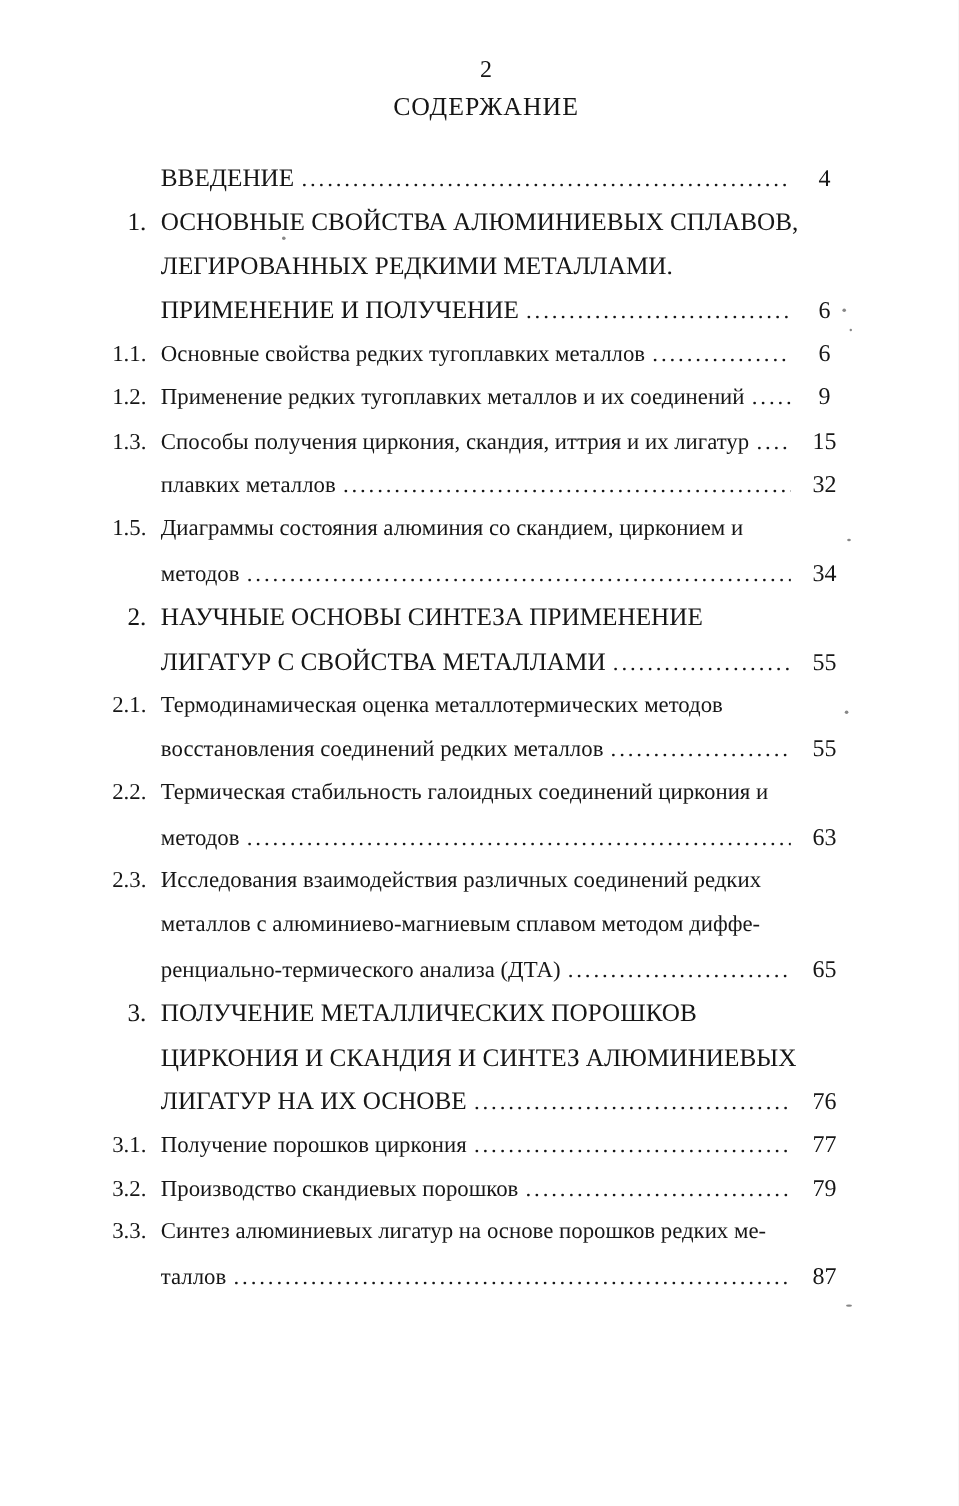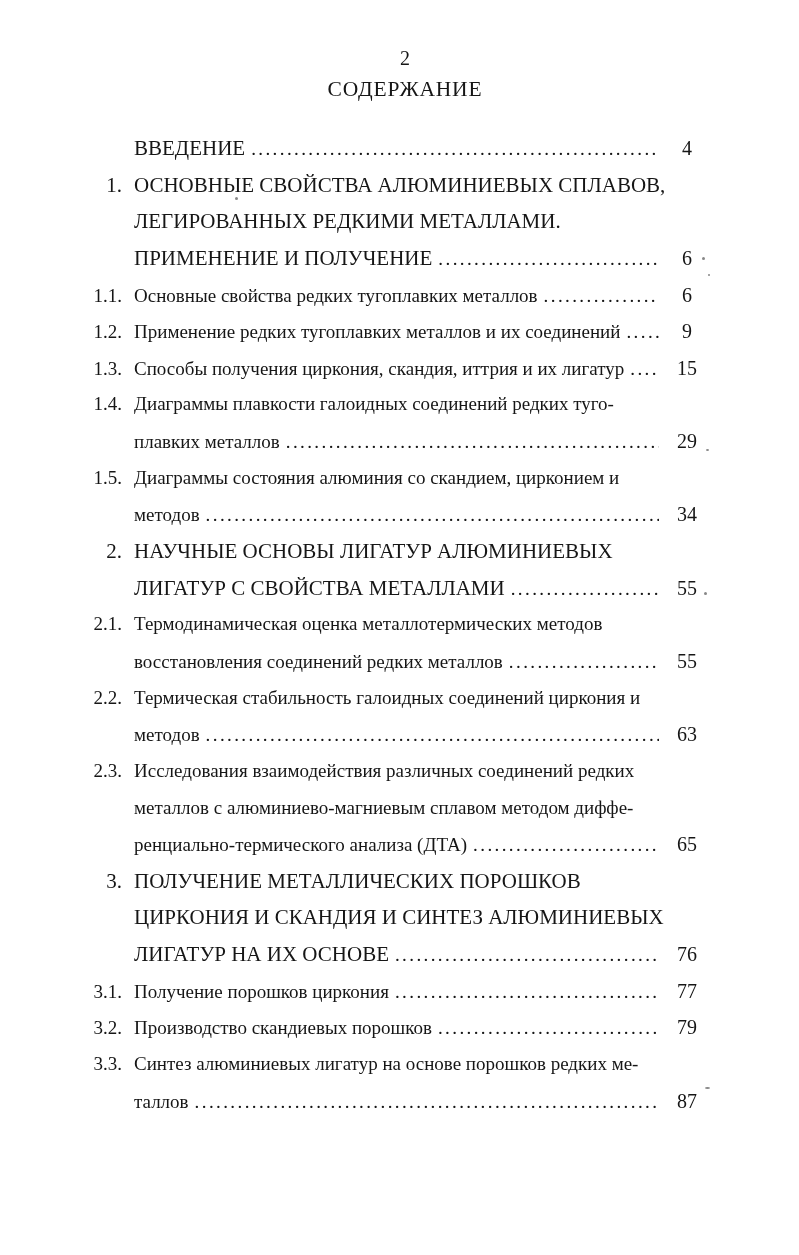--- a/index.html
+++ b/index.html
@@ -117,42 +117,38 @@
         <span class="toc-leader">........................................................................................................................................................................................................</span>
         <span class="toc-page">9</span>
       </div>
       <div class="toc-row">
         <span class="toc-num">1.3.</span>
         <span class="toc-text">Способы получения циркония, скандия, иттрия и их лигатур</span>
         <span class="toc-leader">........................................................................................................................................................................................................</span>
         <span class="toc-page">15</span>
       </div>
       <div class="toc-row">
-        <span class="toc-num">1.4.</span>
-        <span class="toc-text">Диаграммы плавкости галоидных соединений редких туго-</span>
-      </div>
-      <div class="toc-row">
         <span class="toc-num"></span>
         <span class="toc-text">плавких металлов</span>
         <span class="toc-leader">........................................................................................................................................................................................................</span>
-        <span class="toc-page">29</span>
+        <span class="toc-page">32</span>
       </div>
       <div class="toc-row">
         <span class="toc-num">1.5.</span>
         <span class="toc-text">Диаграммы состояния алюминия со скандием, цирконием и</span>
       </div>
       <div class="toc-row">
         <span class="toc-num"></span>
         <span class="toc-text">методов</span>
         <span class="toc-leader">........................................................................................................................................................................................................</span>
         <span class="toc-page">34</span>
       </div>
       <div class="toc-row caps">
         <span class="toc-num">2.</span>
-        <span class="toc-text">НАУЧНЫЕ ОСНОВЫ ЛИГАТУР АЛЮМИНИЕВЫХ</span>
+        <span class="toc-text">НАУЧНЫЕ ОСНОВЫ СИНТЕЗА ПРИМЕНЕНИЕ</span>
       </div>
       <div class="toc-row caps">
         <span class="toc-num"></span>
         <span class="toc-text">ЛИГАТУР С СВОЙСТВА МЕТАЛЛАМИ</span>
         <span class="toc-leader">........................................................................................................................................................................................................</span>
         <span class="toc-page">55</span>
       </div>
       <div class="toc-row">
         <span class="toc-num">2.1.</span>
         <span class="toc-text">Термодинамическая оценка металлотермических методов</span>

